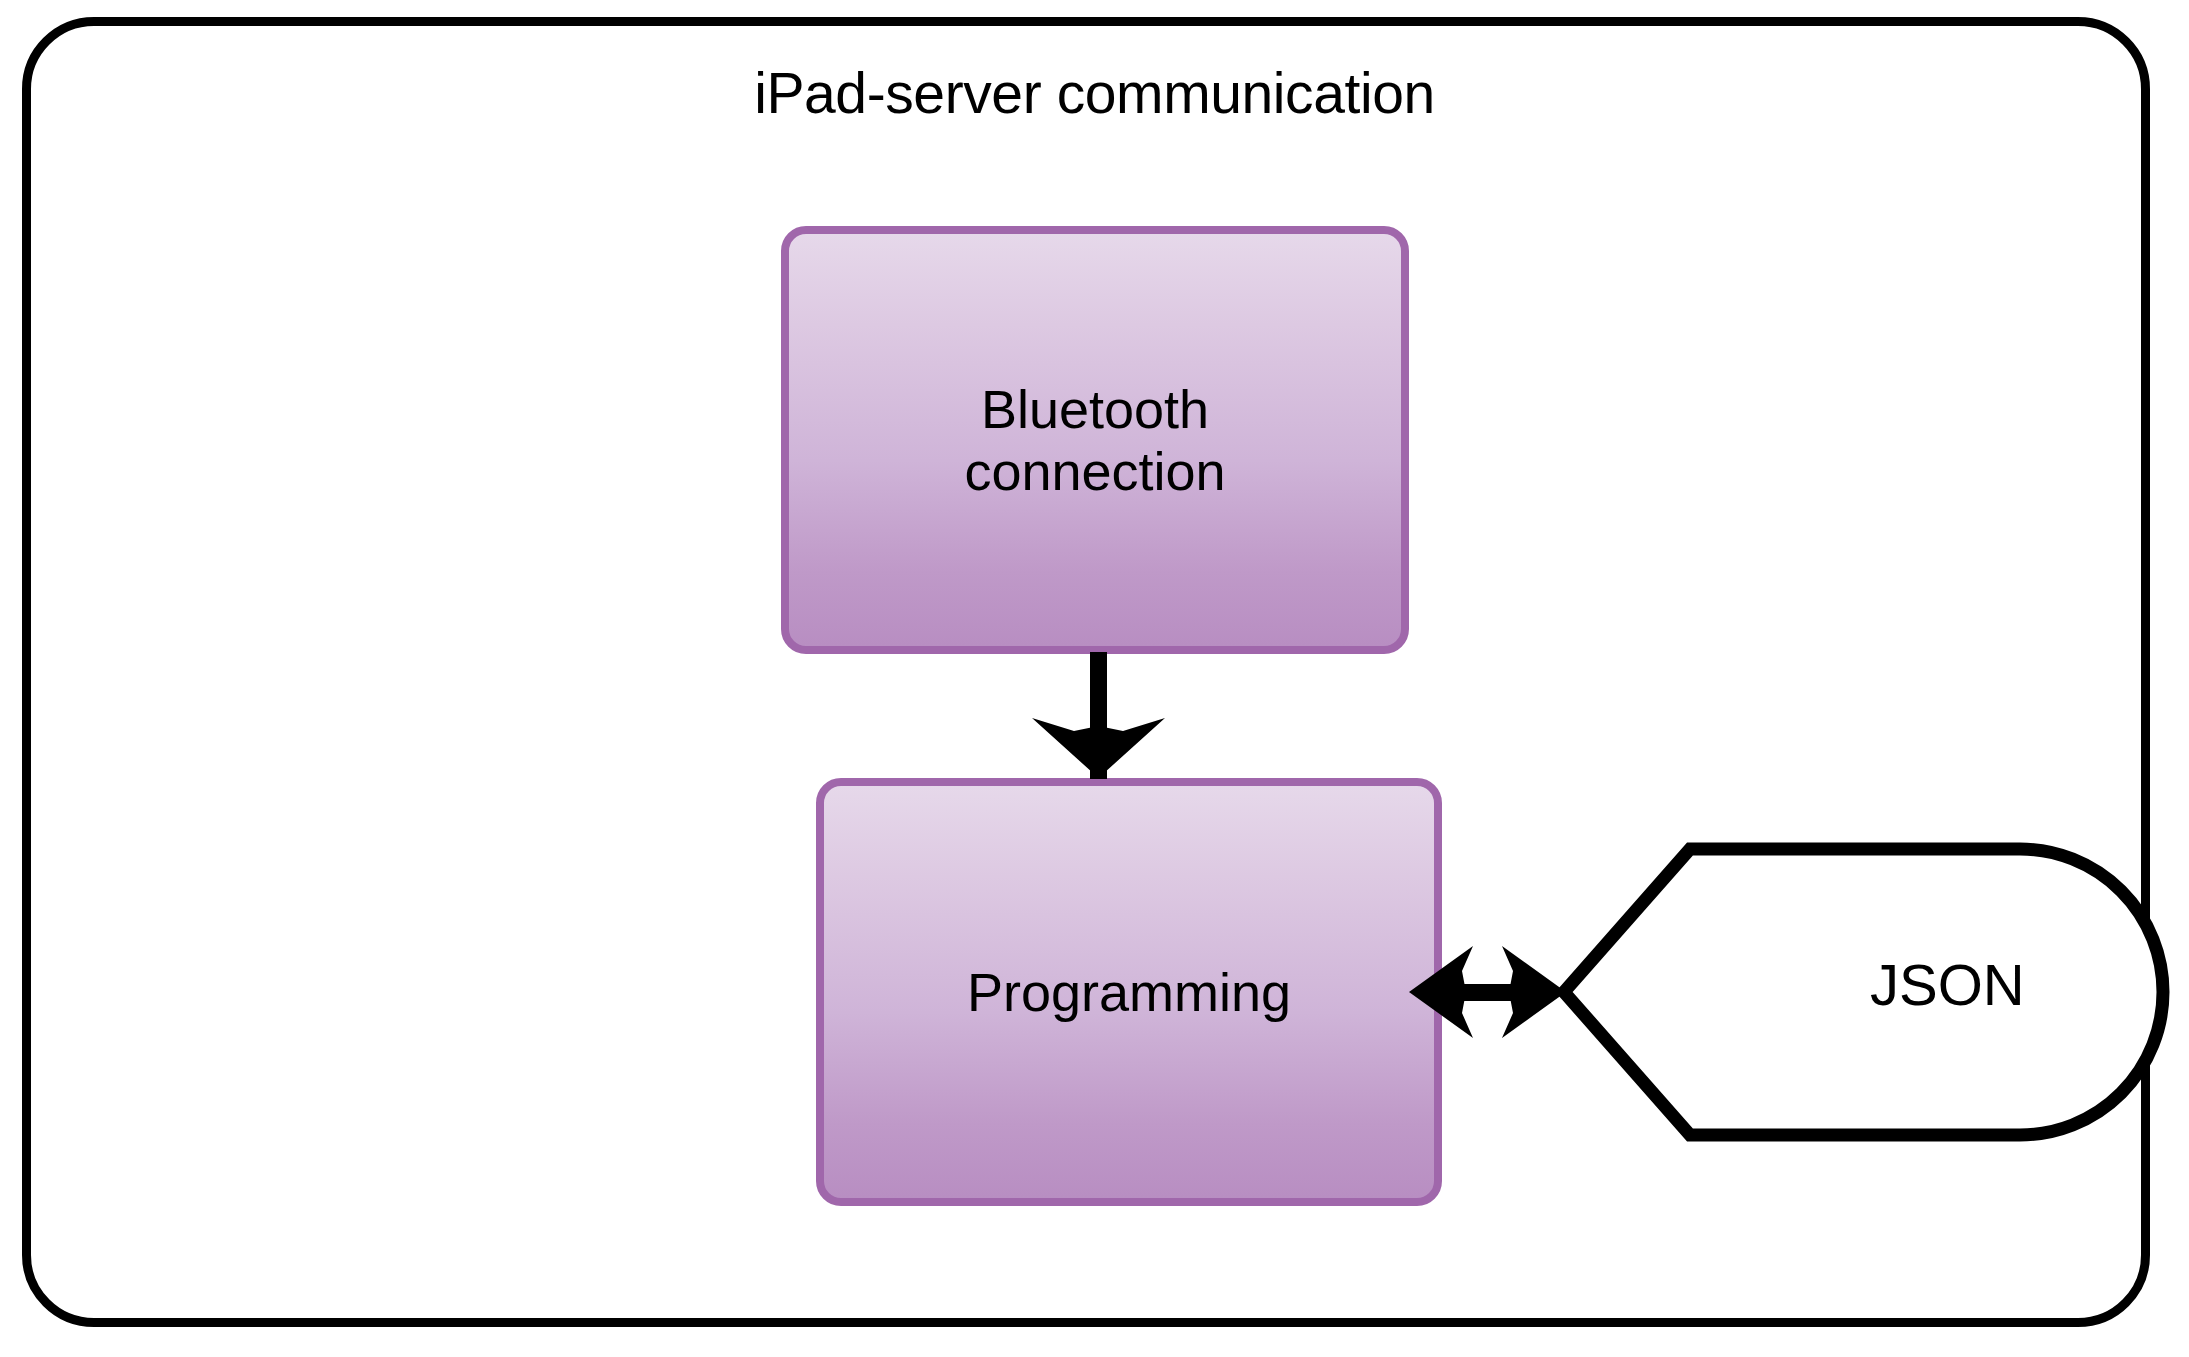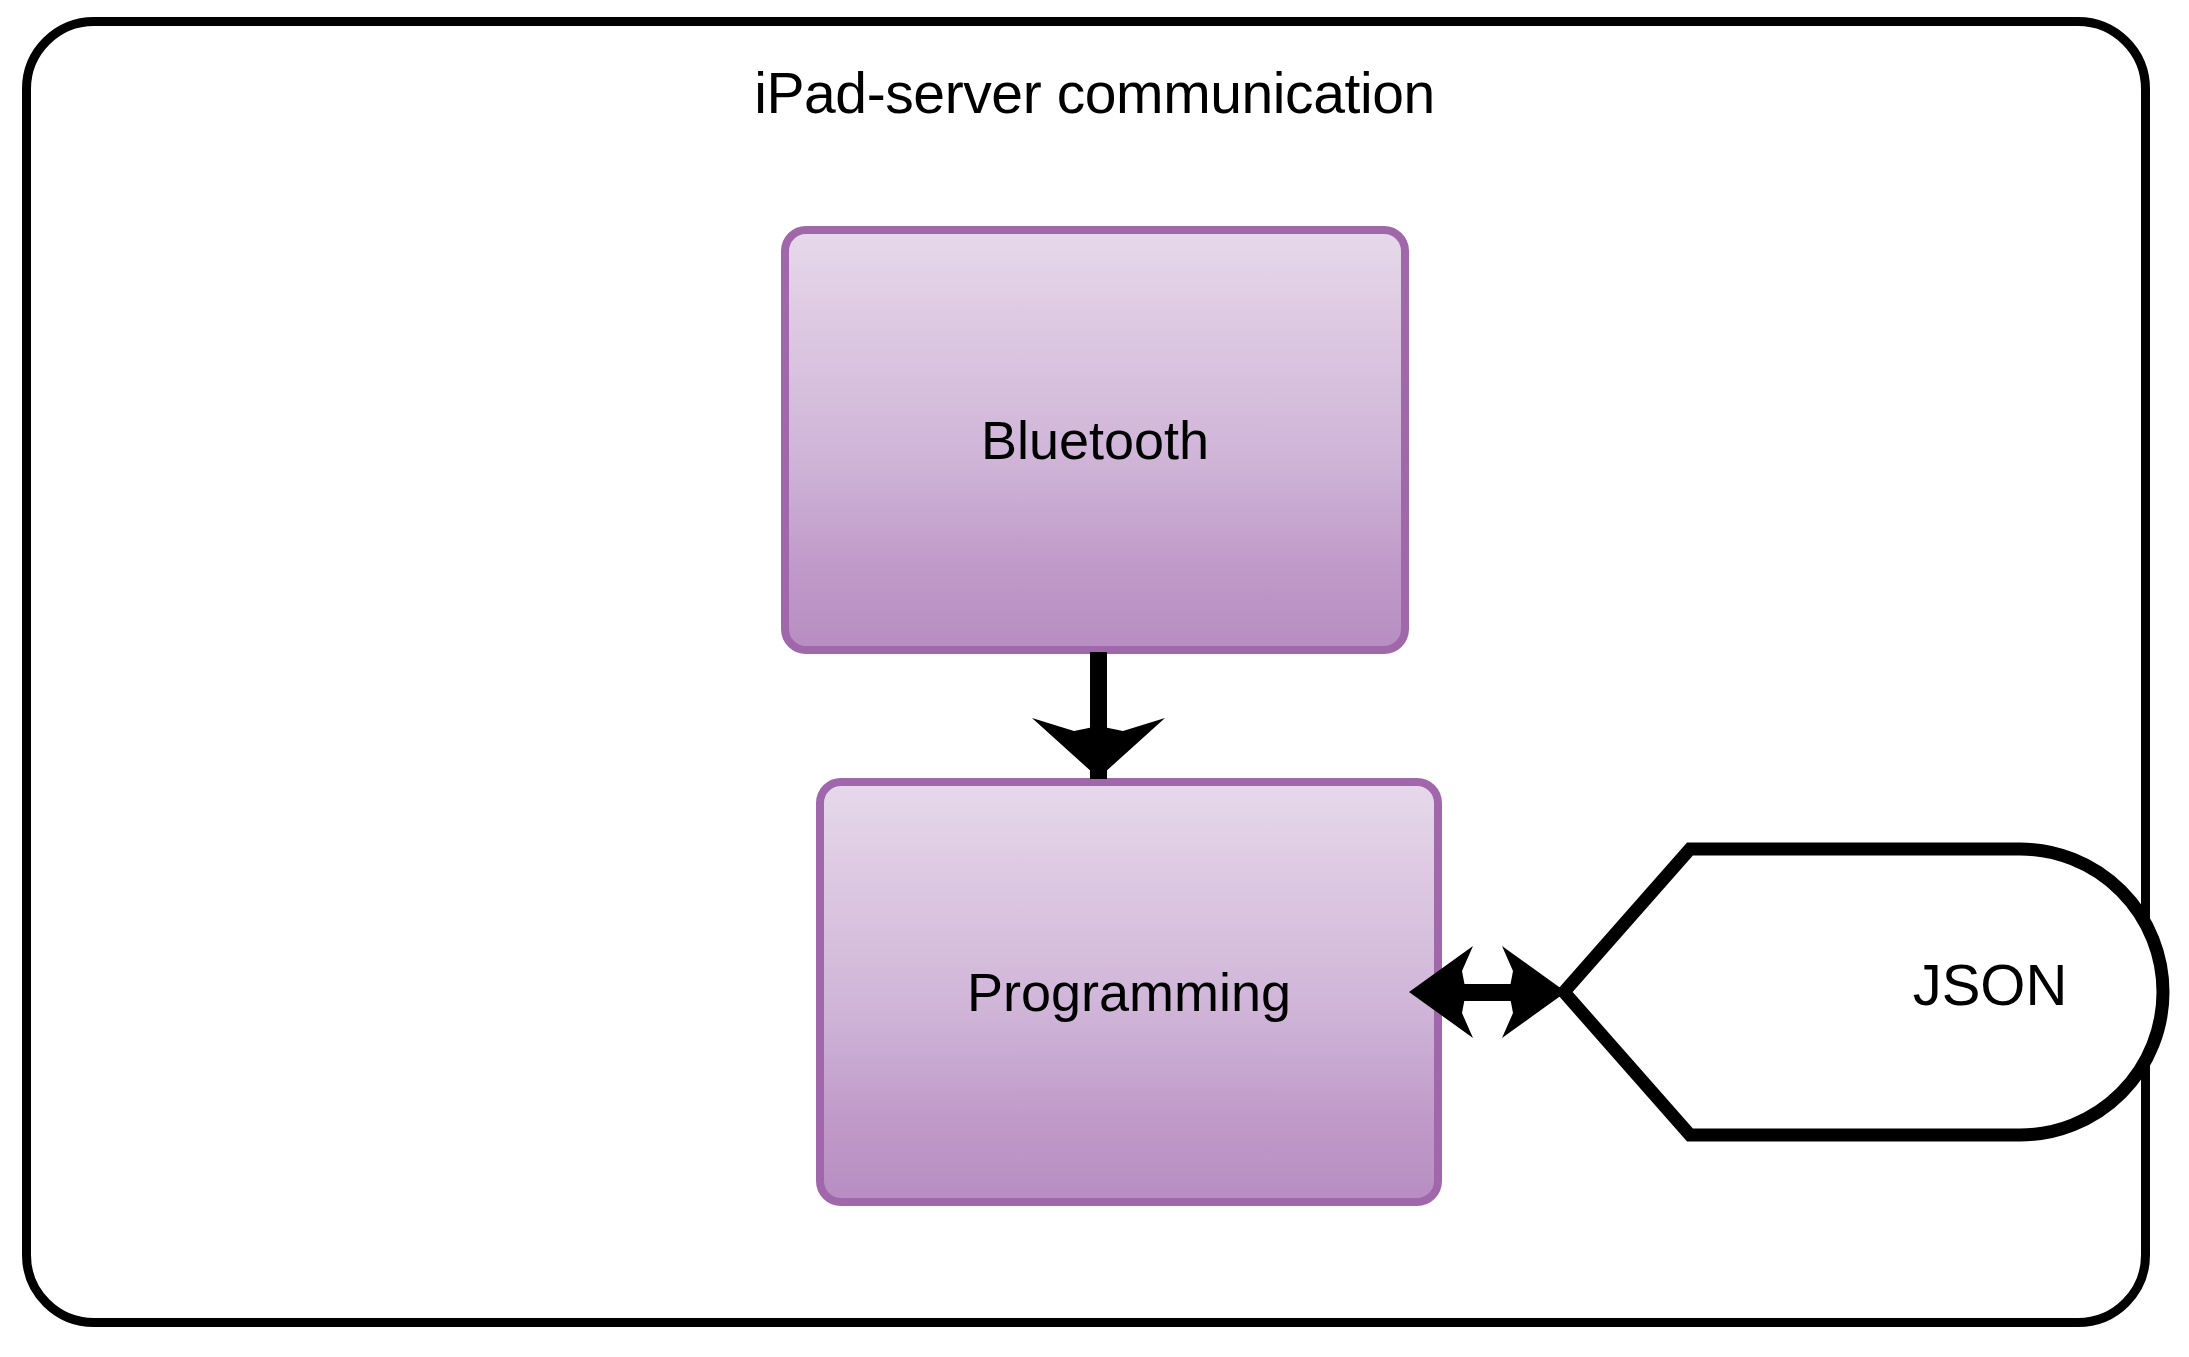--- a/index.html
+++ b/index.html
@@ -89,38 +89,37 @@
     height: 1357px;
     pointer-events: none;
   }
 
   
   .json-label {
     position: absolute;
     left: 1870px;
     top: 955px;
     width: 240px;
-    text-align: center;
     font-size: 58px;
     line-height: 1.05;
     color: #000000;
     white-space: nowrap;
   }
 </style>
 </head>
 <body>
 
 <div id="stage">
 
   <div class="outer-frame"></div>
 
   <div class="diagram-title">iPad-server communication</div>
 
   <div class="proc-box" id="box-bluetooth">
-    <div class="label"><span>Bluetooth</span><br></div>
+    <div class="label"><span>Bluetooth</span><br><span>connection</span></div>
   </div>
 
   <div class="proc-box" id="box-programming">
     <div class="label">Programming</div>
   </div>
 
   <svg id="connectors" viewBox="0 0 2189 1357" xmlns="http://www.w3.org/2000/svg">
 
     <path d="M 1564 992
              L 1690 849

